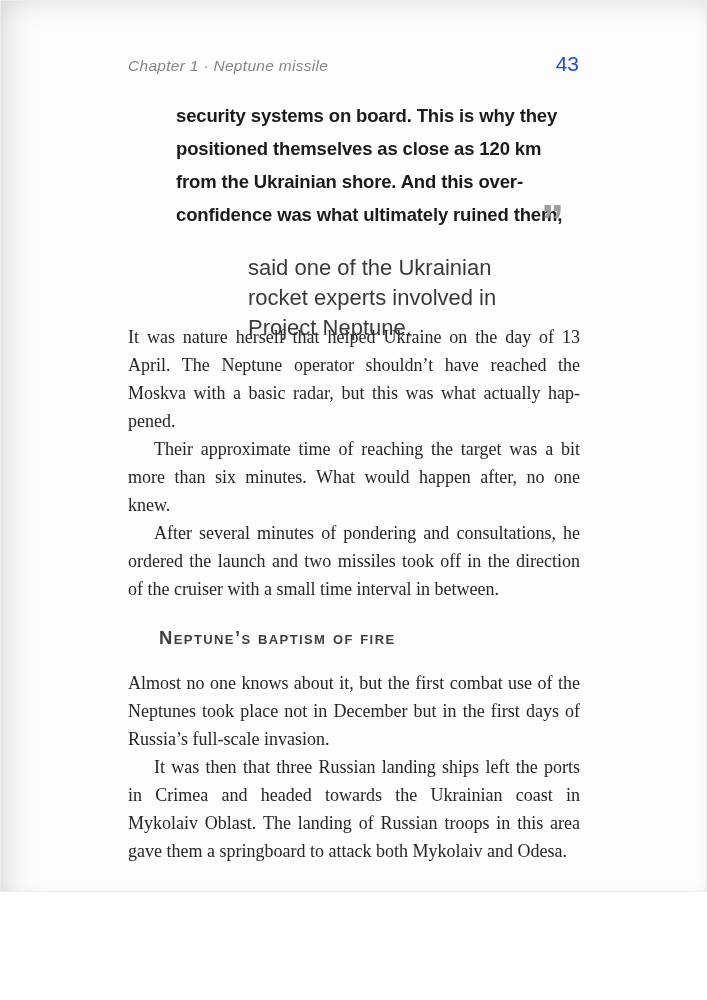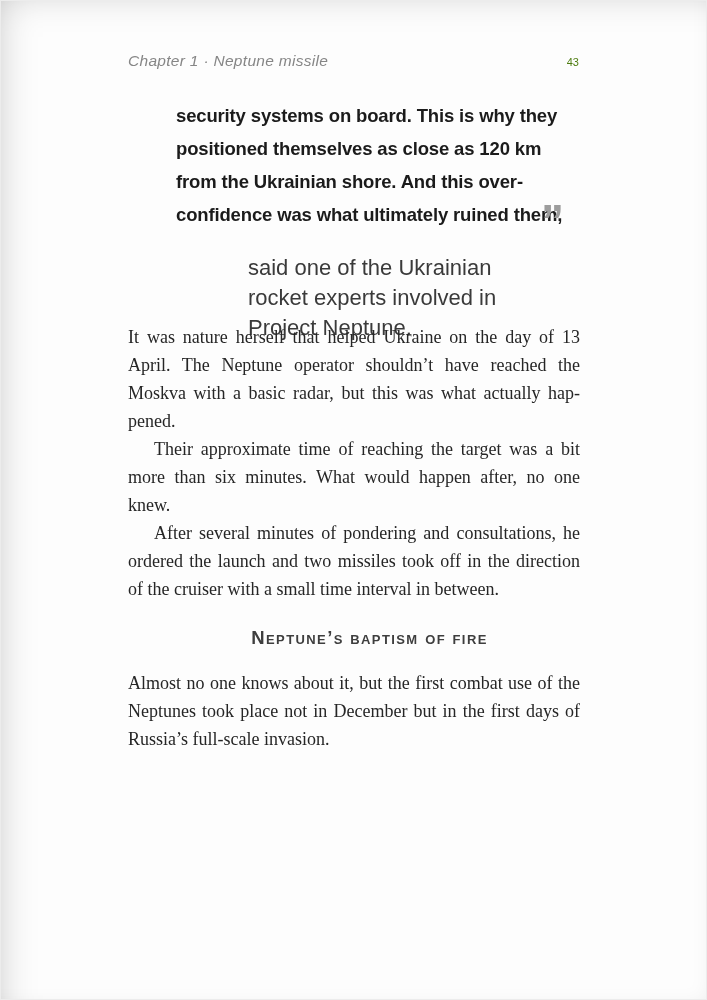--- a/index.html
+++ b/index.html
@@ -1,19 +1,19 @@
 <!DOCTYPE html>
 <html><head>
 <meta charset="utf-8">
 <style>
   html, body { margin: 0; padding: 0; background: #ffffff; }
   .page {
     position: relative;
     width: 707px;
-    height: 1000px;
+    height: 892px;
     background: #fdfdfd;
     box-sizing: border-box;
     overflow: hidden;
     box-shadow:
       inset 0 0 0 1px #ececec,
       inset 22px 16px 46px -34px rgba(0,0,0,0.35),
       inset -10px -8px 30px -26px rgba(0,0,0,0.18);
     font-family: "Liberation Sans", sans-serif;
   }
   .running-header {
@@ -27,22 +27,22 @@
   }
   .chapter-label {
     font-family: "Liberation Sans", sans-serif;
     font-style: italic;
     font-size: 15.5px;
     letter-spacing: 0.3px;
     color: #868686;
   }
   .page-number {
     font-family: "Liberation Sans", sans-serif;
-    font-size: 11px;
-    color: #4d7c0f;
+    font-size: 21px;
+    color: #1d4ed8;
   }
   .pull-quote {
     position: absolute;
     left: 176px;
     top: 99px;
     width: 392px;
     font-family: "Liberation Sans", sans-serif;
     font-weight: 700;
     font-size: 18.5px;
     line-height: 33px;
@@ -85,21 +85,21 @@
   .para.indent { text-indent: 26px; }
   .section-heading {
     margin: 24px 0 20px 31px;
     font-family: "Liberation Sans", sans-serif;
     font-weight: 700;
     font-variant: small-caps;
     font-size: 18.5px;
     line-height: 22px;
     letter-spacing: 1.4px;
     color: #3e3e3e;
-    text-align: center;
+    text-align: left;
   }
 </style>
 </head>
 <body>
 
 <div class="page">
 
   <div class="running-header">
     <span class="chapter-label">Chapter 1 · Neptune missile</span>
     <span class="page-number">43</span>
@@ -110,15 +110,16 @@
   <div class="closing-quote-mark">”</div>
 
   <div class="quote-attribution">said one of the Ukrainian rocket experts involved in Project Neptune.</div>
 
   <div class="body-text">
     <p class="para">It was nature herself that helped Ukraine on the day of 13 April. The Neptune operator shouldn’t have reached the Moskva with a basic radar, but this was what actually hap­pened.</p>
     <p class="para indent">Their approximate time of reaching the target was a bit more than six minutes. What would happen after, no one knew.</p>
     <p class="para indent">After several minutes of pondering and consultations, he ordered the launch and two missiles took off in the di­rection of the cruiser with a small time interval in between.</p>
     <h2 class="section-heading">Neptune’s baptism of fire</h2>
     <p class="para">Almost no one knows about it, but the first combat use of the Neptunes took place not in December but in the first days of Russia’s full-scale invasion.</p>
+    <p class="para indent">It was then that three Russian landing ships left the ports in Crimea and headed towards the Ukrainian coast in Mykolaiv Oblast. The landing of Russian troops in this area gave them a springboard to attack both Mykolaiv and Odesa.</p>
   </div>
 
 </div>
 
 </body></html>

